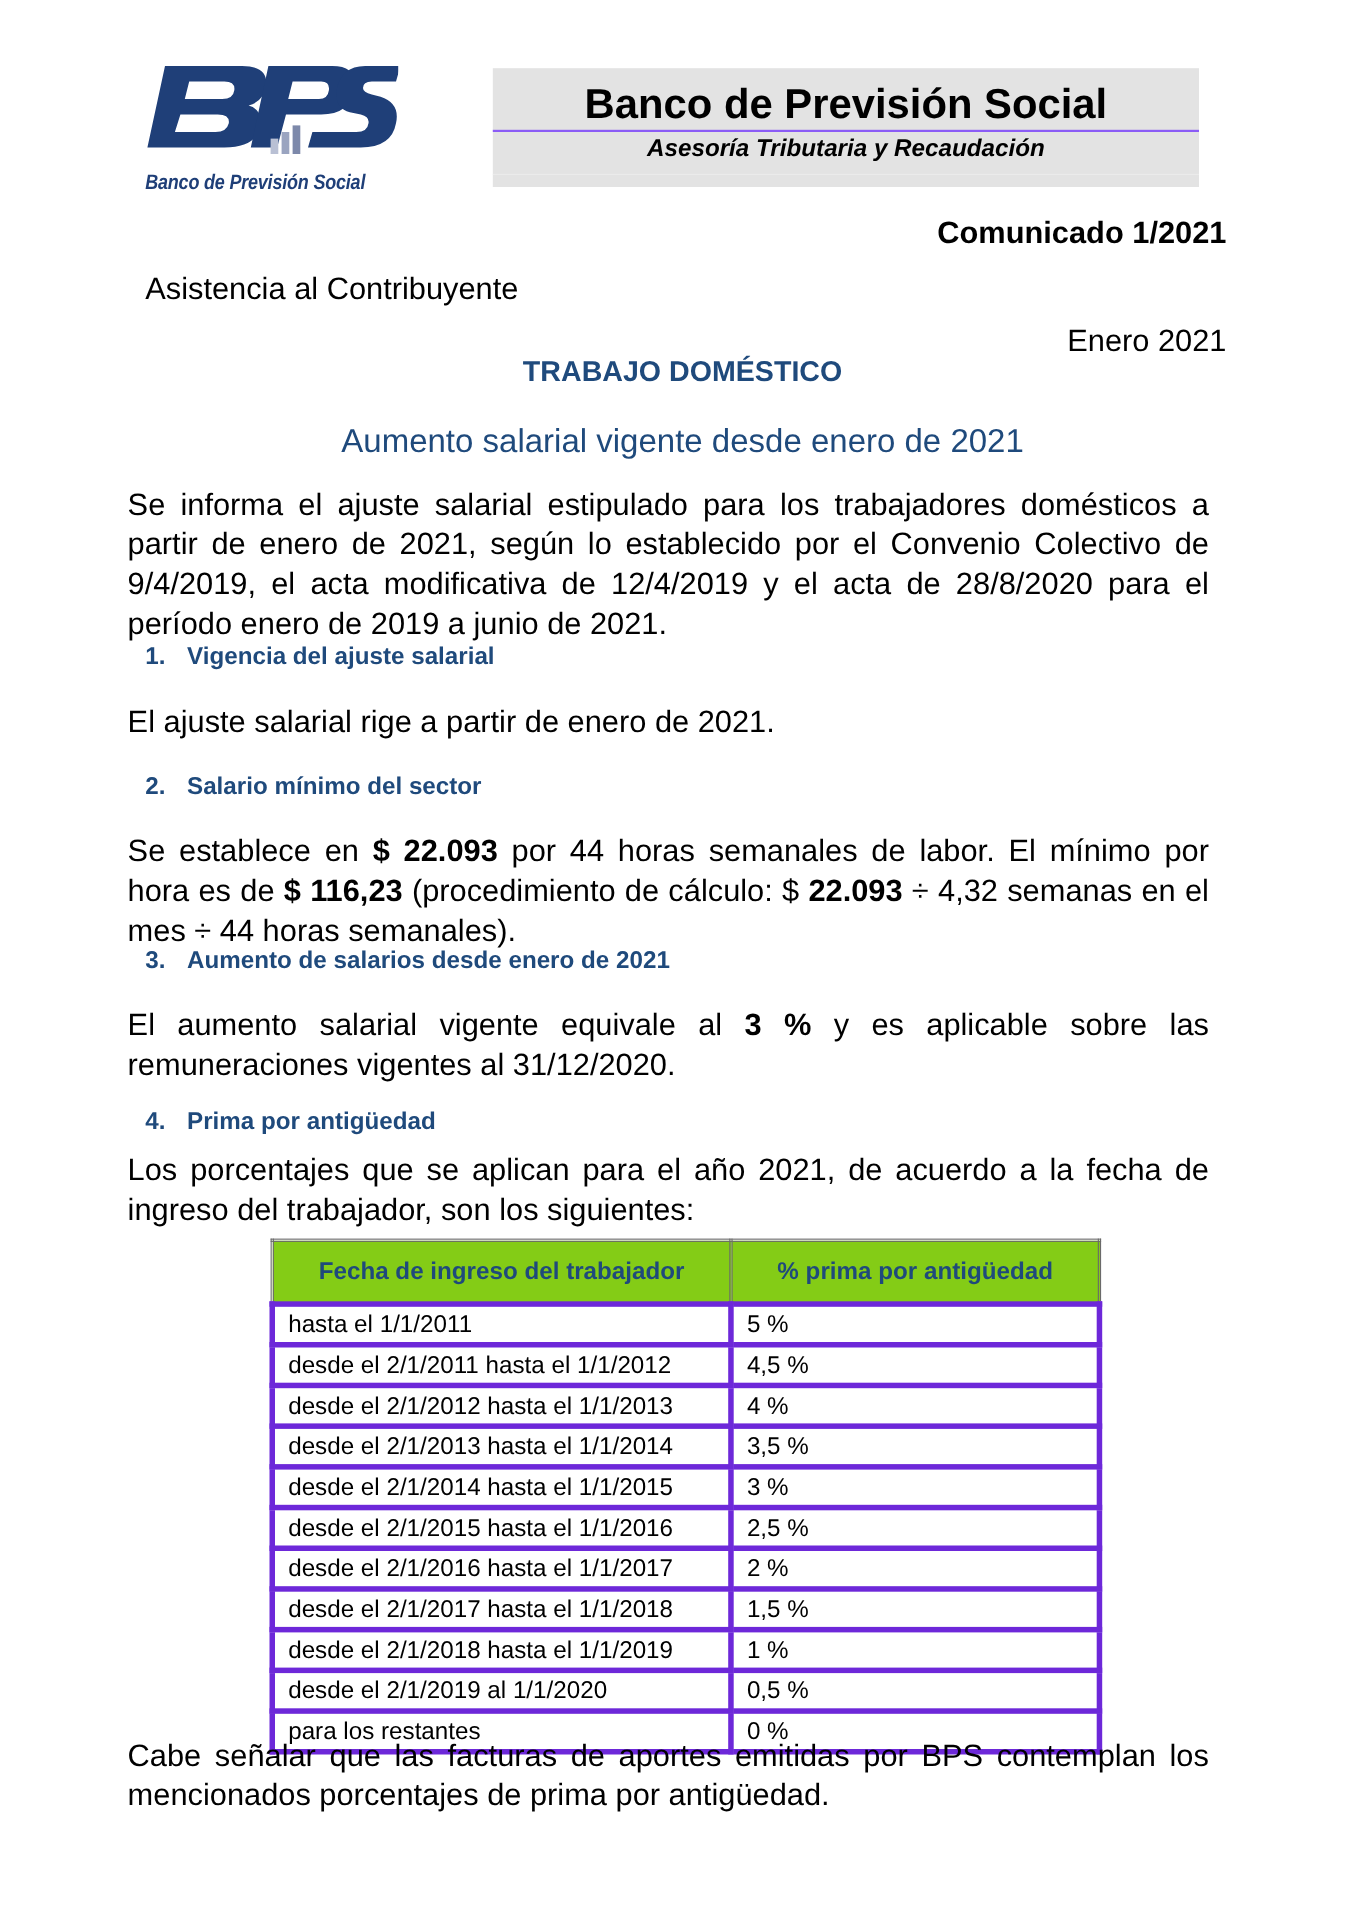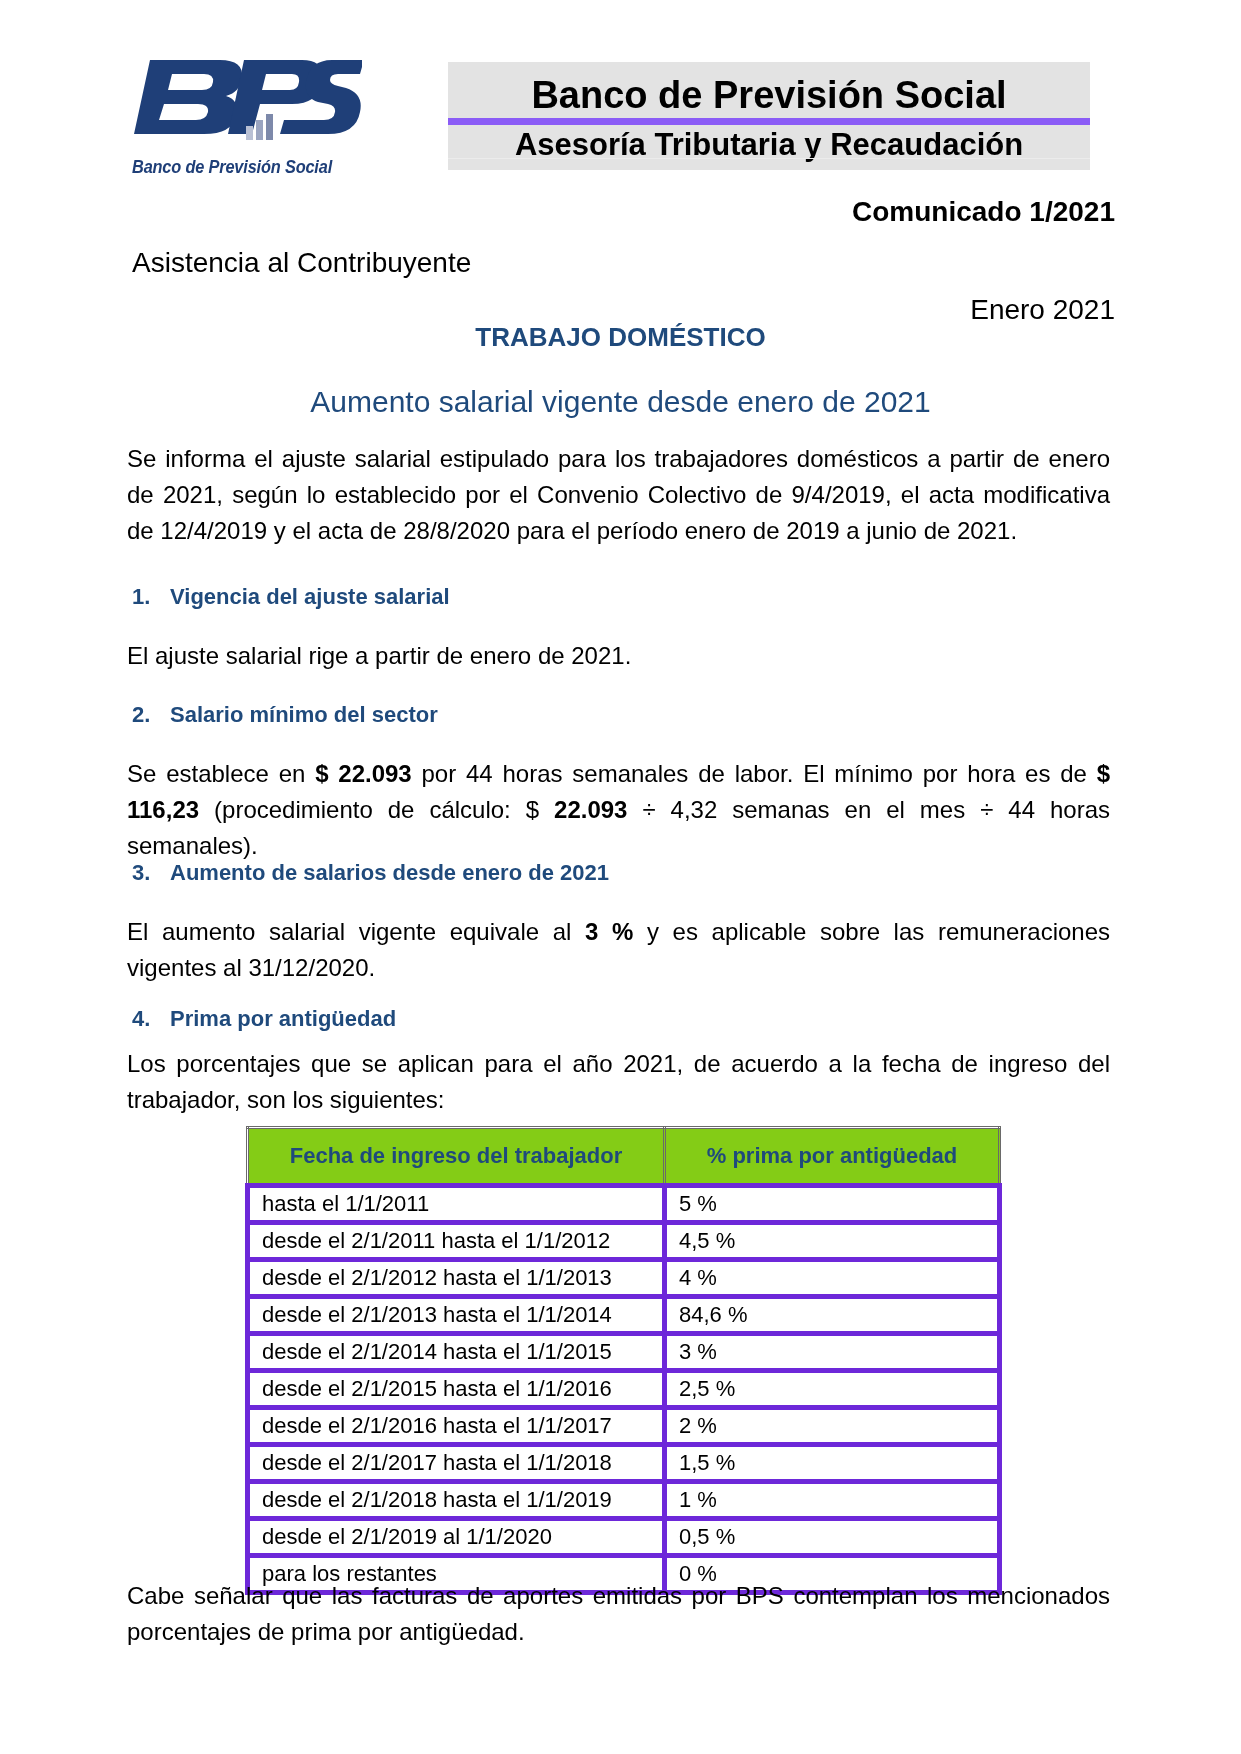--- a/index.html
+++ b/index.html
@@ -6,30 +6,30 @@
   body { width: 1241px; height: 1754px; position: relative; overflow: hidden;
          font-family: "Liberation Sans", sans-serif; color: #000; }
   .abs { position: absolute; }
   .logo { left: 132px; top: 56px; width: 230px; height: 126px; }
   .logo-text { position: absolute; left: 0; top: 100px; font-size: 19px; font-weight: bold;
                font-style: italic; color: #1f3f78; white-space: nowrap; letter-spacing: -0.2px;
                transform: scaleX(0.86); transform-origin: left top; }
   .header-box { left: 448px; top: 62px; width: 642px; height: 108px; background: #e3e3e3;
                 text-align: center; }
   .hb-line1 { position: absolute; left: 0; right: 0; top: 12px; font-size: 38px; font-weight: bold; }
-  .hb-line2 { position: absolute; left: 0; right: 0; top: 56px; font-size: 31px; font-weight: bold;
-              border-top: 7px solid #8b5cf6; padding-top: 2px; }
+  .hb-line2 { position: absolute; left: 0; right: 0; top: 56px; font-size: 22px; font-weight: bold;
+              border-top: 2px solid #8b5cf6; padding-top: 2px; font-style: italic; }
   .hb-rule { position: absolute; left: 0; right: 0; top: 96px; border-top: 1px solid #ececec; }
   .right { right: 126px; text-align: right; }
   .txt { font-size: 28px; line-height: 22px; }
   .center { left: 0; width: 1241px; text-align: center; }
   .blue { color: #1f4a7c; }
   .title1 { font-size: 26px; font-weight: bold; }
   .title2 { font-size: 30px; font-weight: normal; }
-  .para { left: 127px; width: 983px; font-size: 24px; line-height: 36px; text-align: justify; }
+  .para { left: 116px; width: 983px; font-size: 28px; line-height: 36px; text-align: justify; }
   .para b { font-weight: bold; }
   .sec { left: 132px; font-size: 22px; font-weight: bold; color: #1f4a7c; }
   .sec .num { display: inline-block; width: 38px; }
   table.prima { position: absolute; left: 245px; top: 1126px; width: 757px; border-collapse: collapse; }
   table.prima th { background: #84cc16; color: #1f4a7c; font-size: 22px; font-weight: bold;
                    height: 54px; border: 3px double #6a6a6a; text-align: center; padding: 0; }
   table.prima td { font-size: 22px; height: 32px; border: 5px solid #6d28d9; padding: 0 0 0 12px; line-height: 22px; }
   table.prima td.c1 { width: 400px; }
 </style>
 </head>
@@ -104,21 +104,21 @@
     <tr>
         <td class="c1">desde el 2/1/2011 hasta el 1/1/2012</td>
         <td>4,5 %</td>
       </tr>
     <tr>
         <td class="c1">desde el 2/1/2012 hasta el 1/1/2013</td>
         <td>4 %</td>
       </tr>
     <tr>
         <td class="c1">desde el 2/1/2013 hasta el 1/1/2014</td>
-        <td>84,6 %</td>
+        <td>3,5 %</td>
       </tr>
     <tr>
         <td class="c1">desde el 2/1/2014 hasta el 1/1/2015</td>
         <td>3 %</td>
       </tr>
     <tr>
         <td class="c1">desde el 2/1/2015 hasta el 1/1/2016</td>
         <td>2,5 %</td>
       </tr>
     <tr>

